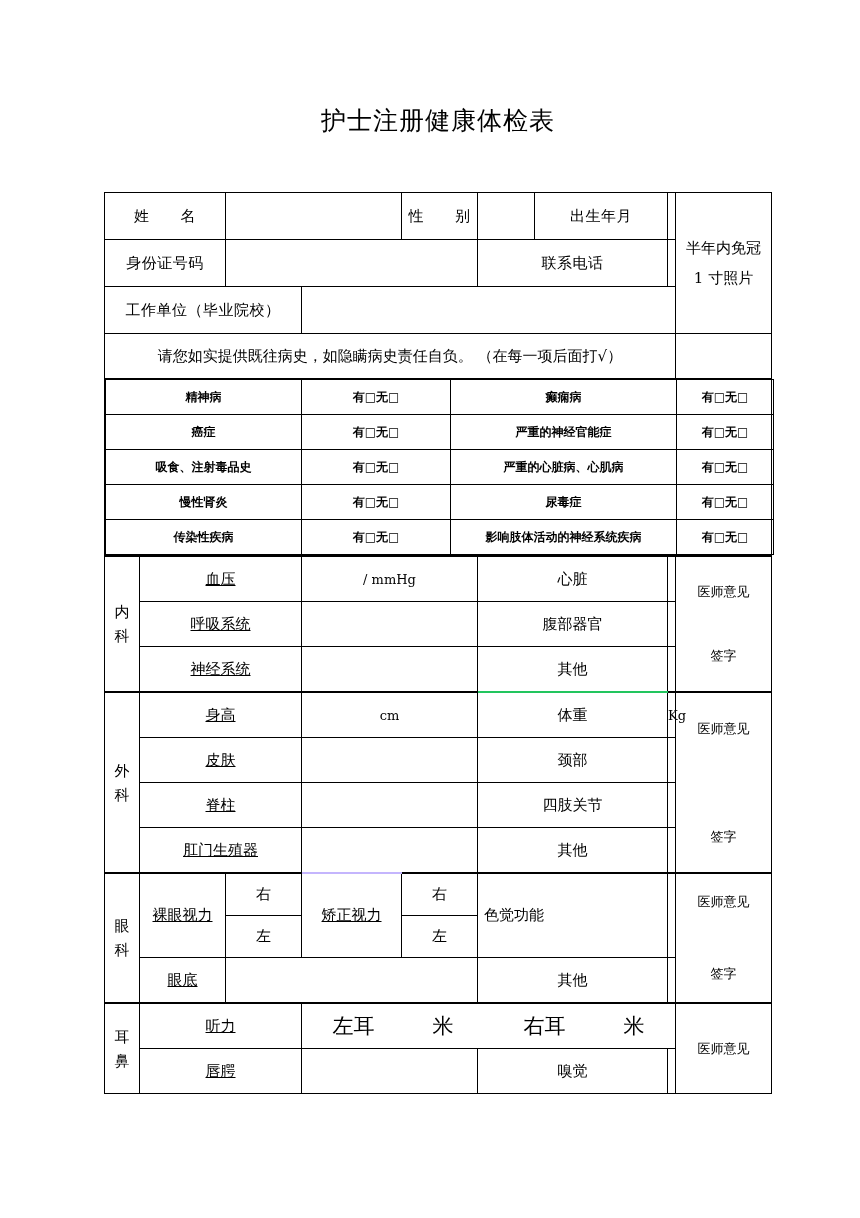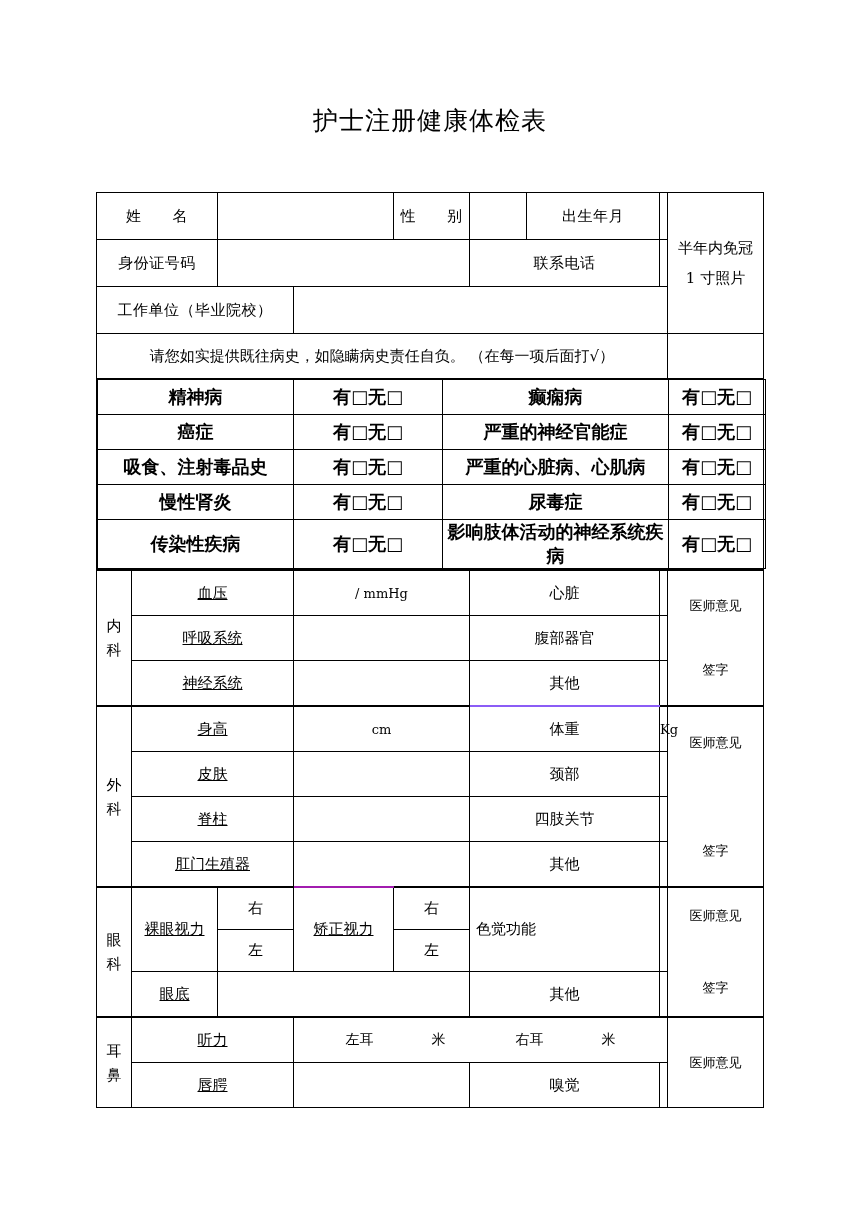--- a/index.html
+++ b/index.html
@@ -10,21 +10,21 @@
   body {
     width: 860px;
     height: 1218px;
     font-family: "DejaVu Serif", "Liberation Serif", serif;
     color: #000000;
     position: relative;
     overflow: hidden;
   }
   .page {
     position: absolute;
-    left: 0; top: 0;
+    left: 8px; top: 0;
     width: 749px;
     height: 1218px;
     background: #fff;
   }
   .doc-title {
     position: absolute;
     left: 0;
     top: 104px;
     width: 860px;
     text-align: center;
@@ -75,21 +75,21 @@
     padding: 0;
   }
   .disease-table {
     width: 100%;
     border-collapse: collapse;
     table-layout: fixed;
   }
   .disease-table td {
     border: none;
     height: 34px;
-    font-size: 18px;
+    font-size: 12px;
     text-align: left;
     font-family: "DejaVu Sans", "Liberation Sans", sans-serif;
     font-weight: bold;
   }
   .d-name  { width: 195px; padding-left: 6px; }
   .d-box   { width: 148px; }
   .d-name2 { width: 225px; margin-top: 35px; }
   .d-box2  { width: 96px; text-align: left; }
   .chk { font-family: "DejaVu Sans", "Liberation Sans", sans-serif; }
 
@@ -104,21 +104,21 @@
   .val-a    { width: 176px; }
   .item-lbl2{ width: 106px; font-size: 15px; }
   .val-b    { width: 133px; }
   .opin     { width: 96px; text-align: left; padding-left: 6px; font-size: 13px; }
   .opin .sig { display:block; }
   .unit { font-family: "DejaVu Sans", "Liberation Sans", sans-serif; font-size: 13px; }
   .r-ex { height: 44px; }
 
   .eye-sub { width: 76px; text-align: left; padding-left: 8px; font-size: 15px; }
   .eye-sub-c { width: 76px; text-align: center; font-size: 15px; }
-  .hearing { font-size: 14px; letter-spacing: 0px; }
+  .hearing { font-size: 21px; letter-spacing: 0px; }
   .hearing .gap { display:inline-block; width: 58px; }
   .hearing .gap2 { display:inline-block; width: 70px; }
 </style>
 </head>
 <body>
 
 <div class="page">
 
   <div class="doc-title">护士注册健康体检表</div>
 
@@ -232,21 +232,21 @@
       <td class="val-b"></td>
     </tr>
 
     <tr>
       <td class="sect-label" rowspan="4" style="border-top:2px solid #000">
         <span>外</span>
         <span>科</span>
       </td>
       <td class="item-lbl r-ex" colspan="2" style="border-top:2px solid #000">身高</td>
       <td class="val-a unit" colspan="2" style="border-top:2px solid #000">cm</td>
-      <td class="item-lbl2" colspan="2" style="border-top:2px solid #8b5cf6">体重</td>
+      <td class="item-lbl2" colspan="2" style="border-top:2px solid #22c55e">体重</td>
       <td class="val-b unit" style="border-top:2px solid #000">Kg</td>
       <td class="opin" rowspan="4" style="border-top:2px solid #000">
         <span>医师意见</span>
         <span class="sig" style="margin-top:90px">签字</span>
       </td>
     </tr>
     <tr>
       <td class="item-lbl r-ex" colspan="2">皮肤</td>
       <td class="val-a" colspan="2"></td>
       <td class="item-lbl2" colspan="2">颈部</td>
@@ -265,21 +265,21 @@
       <td class="val-b"></td>
     </tr>
 
     <tr>
       <td class="sect-label" rowspan="3" style="border-top:2px solid #000">
         <span>眼</span>
         <span>科</span>
       </td>
       <td class="item-lbl" rowspan="2" style="border-top:2px solid #000">裸眼视力</td>
       <td class="eye-sub" style="border-top:2px solid #000;height:41px">右</td>
-      <td class="item-lbl" rowspan="2" style="border-top:2px solid #a21caf">矫正视力</td>
+      <td class="item-lbl" rowspan="2" style="border-top:2px solid #c4b5fd">矫正视力</td>
       <td class="eye-sub-c" style="border-top:2px solid #000">右</td>
       <td class="opin" colspan="2" rowspan="2" style="border-top:2px solid #000;text-align:left;padding-left:6px;font-size:15px">色觉功能</td>
       <td class="val-b" rowspan="2" style="border-top:2px solid #000"></td>
       <td class="opin" rowspan="3" style="border-top:2px solid #000">
         <span>医师意见</span>
         <span class="sig" style="margin-top:54px">签字</span>
       </td>
     </tr>
     <tr>
       <td class="eye-sub" style="height:41px">左</td>

